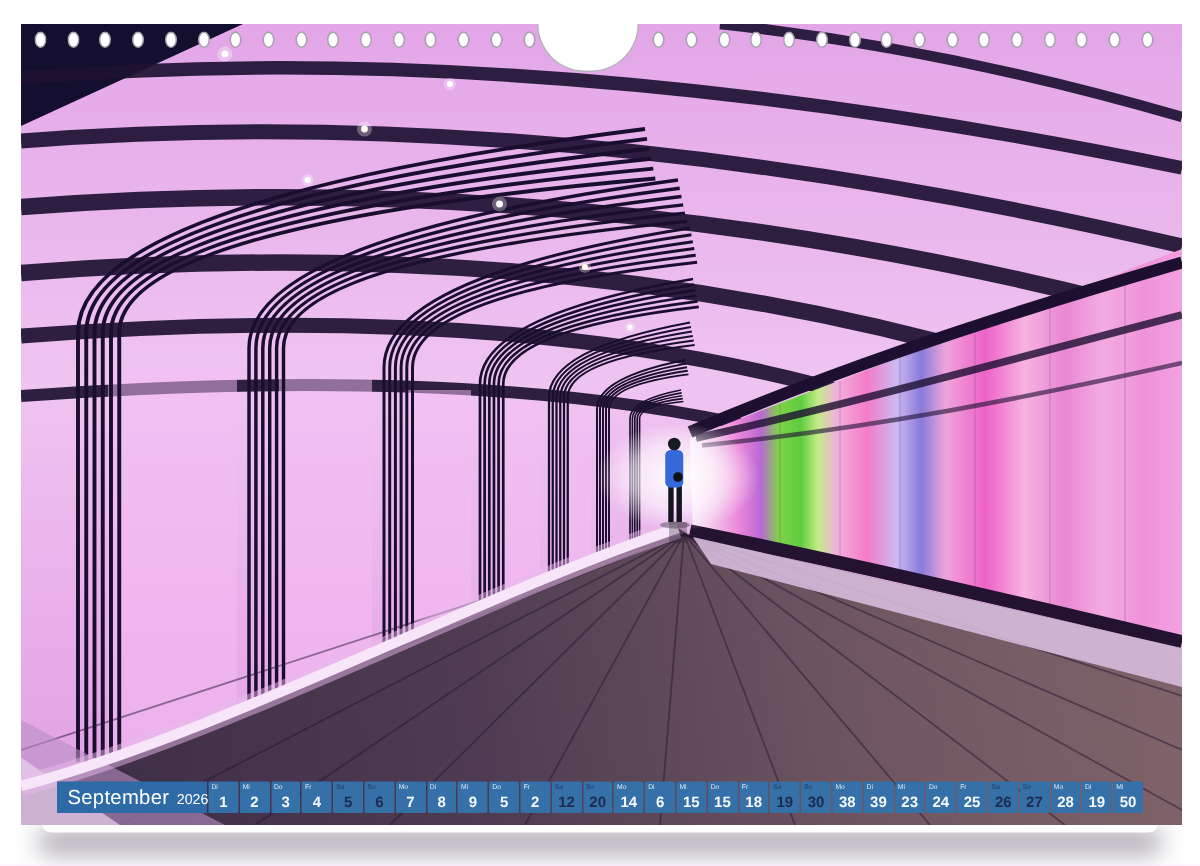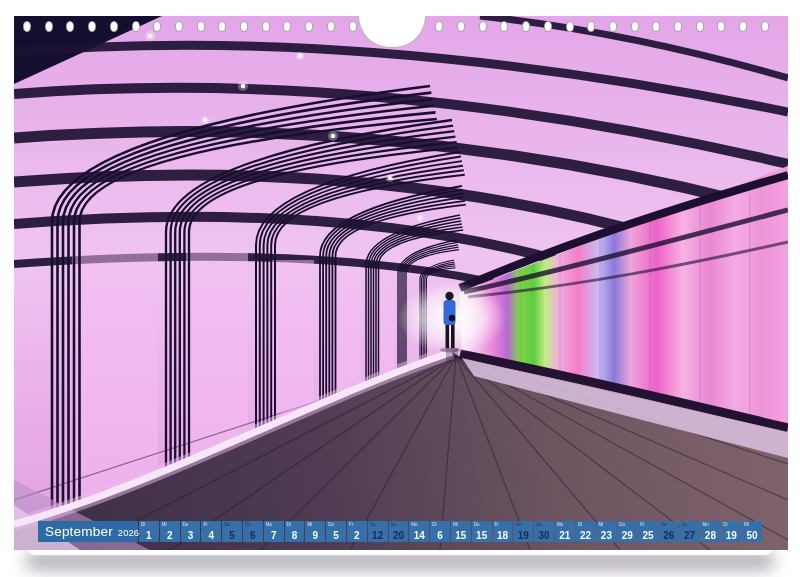--- a/index.html
+++ b/index.html
@@ -315,33 +315,33 @@
           <div class="day-cell weekend">
             <span class="wd">Sa</span>
             <span class="num">19</span>
           </div>
           <div class="day-cell weekend">
             <span class="wd">So</span>
             <span class="num">30</span>
           </div>
           <div class="day-cell">
             <span class="wd">Mo</span>
-            <span class="num">21</span>
+            <span class="num">38</span>
           </div>
           <div class="day-cell">
             <span class="wd">Di</span>
-            <span class="num">22</span>
+            <span class="num">39</span>
           </div>
           <div class="day-cell">
             <span class="wd">Mi</span>
             <span class="num">23</span>
           </div>
           <div class="day-cell">
             <span class="wd">Do</span>
-            <span class="num">29</span>
+            <span class="num">24</span>
           </div>
           <div class="day-cell">
             <span class="wd">Fr</span>
             <span class="num">25</span>
           </div>
           <div class="day-cell weekend">
             <span class="wd">Sa</span>
             <span class="num">26</span>
           </div>
           <div class="day-cell weekend">

